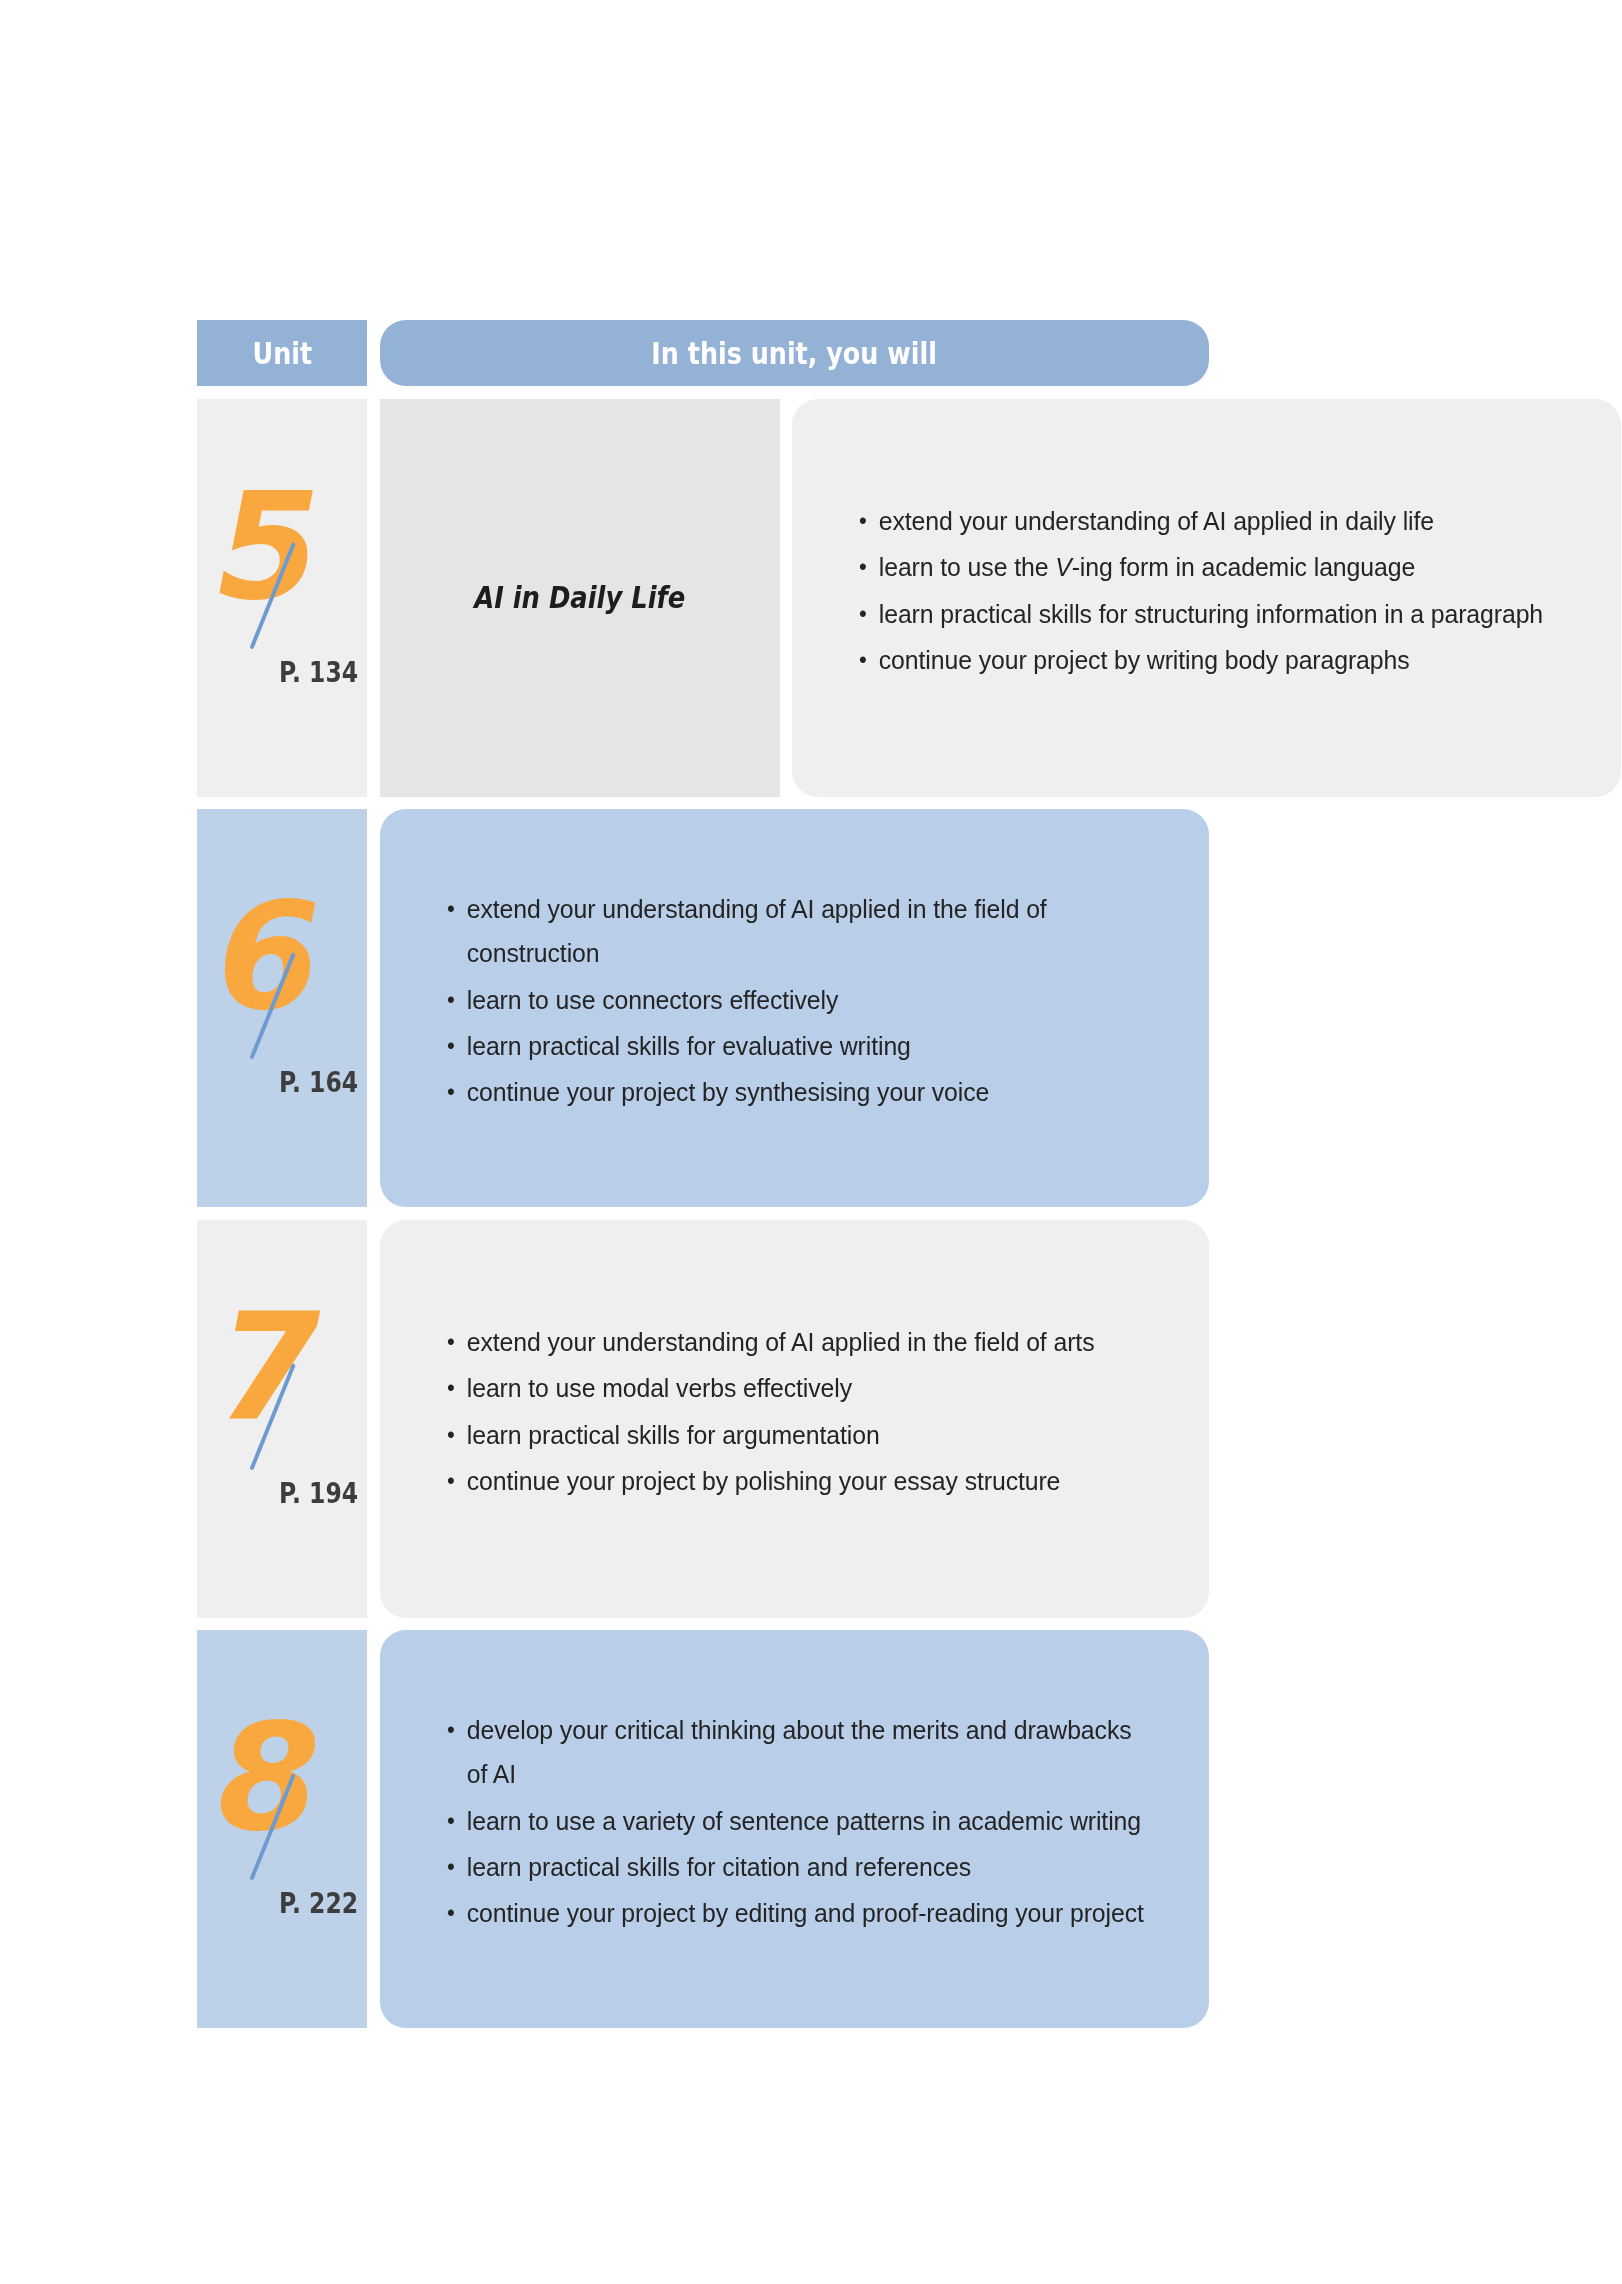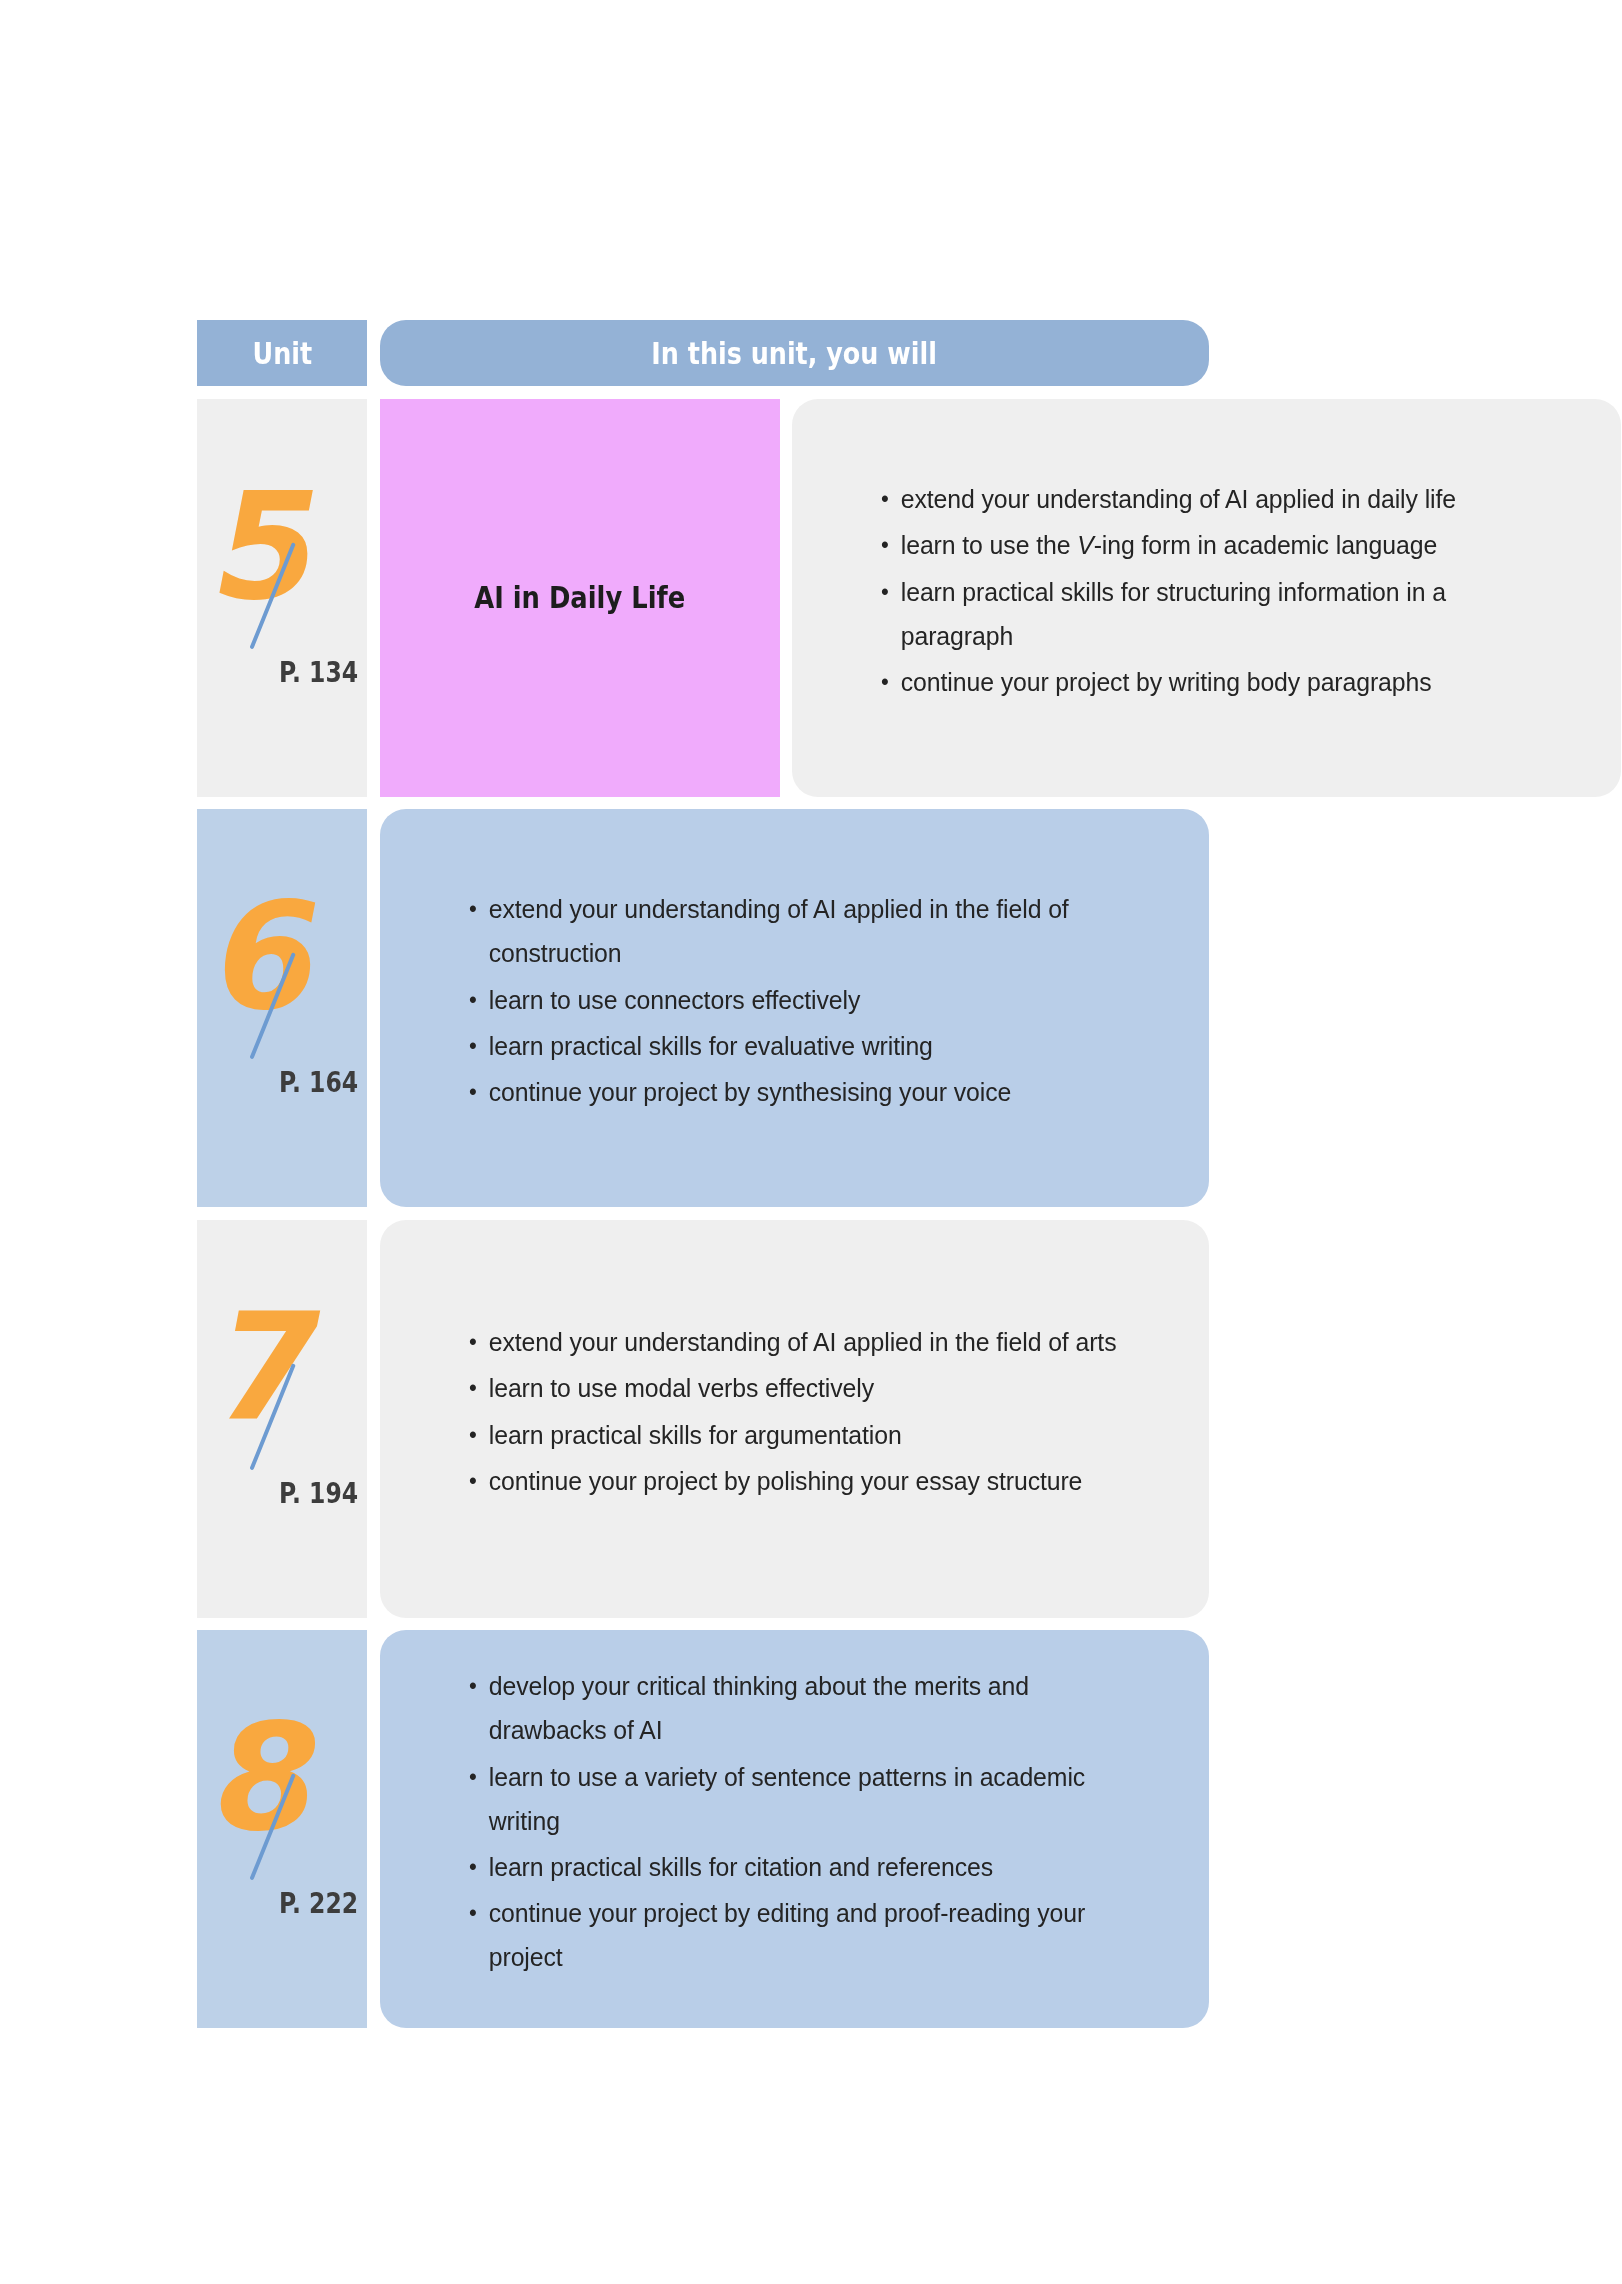--- a/index.html
+++ b/index.html
@@ -93,21 +93,21 @@
     transform: scaleX(0.82);
     white-space: nowrap;
   }
 
   
   .body-row { height: 398px; }
   .body-row .cell { height: 100%; position: relative; box-sizing: border-box; }
 
   
   .tone-grey .col-unit  { background: #efefef; }
-  .tone-grey .col-theme { background: #f0abfc; }
+  .tone-grey .col-theme { background: #e5e5e5; font-style: italic; }
   .tone-grey .col-desc  { background: #efefef; }
   
   .tone-blue .col-unit  { background: #bdd1e8; }
   .tone-blue .col-theme { background: #c6cedd; }
   .tone-blue .col-desc  { background: #b9cee8; }
 
   
   .unit-inner {
     position: absolute;
     inset: 0;
@@ -171,21 +171,20 @@
 
   
   .desc-inner {
     position: absolute;
     inset: 0;
     display: flex;
     flex-direction: column;
     justify-content: center;
     padding: 0 40px 12px 67px;
     box-sizing: border-box;
-    margin-left: 22px;
   }
   .bullet-list {
     list-style: none;
     margin: 0;
     padding: 0;
   }
   .bullet-item {
     position: relative;
     padding-left: 20.4px;
     margin: 0 0 2.3px 0;

